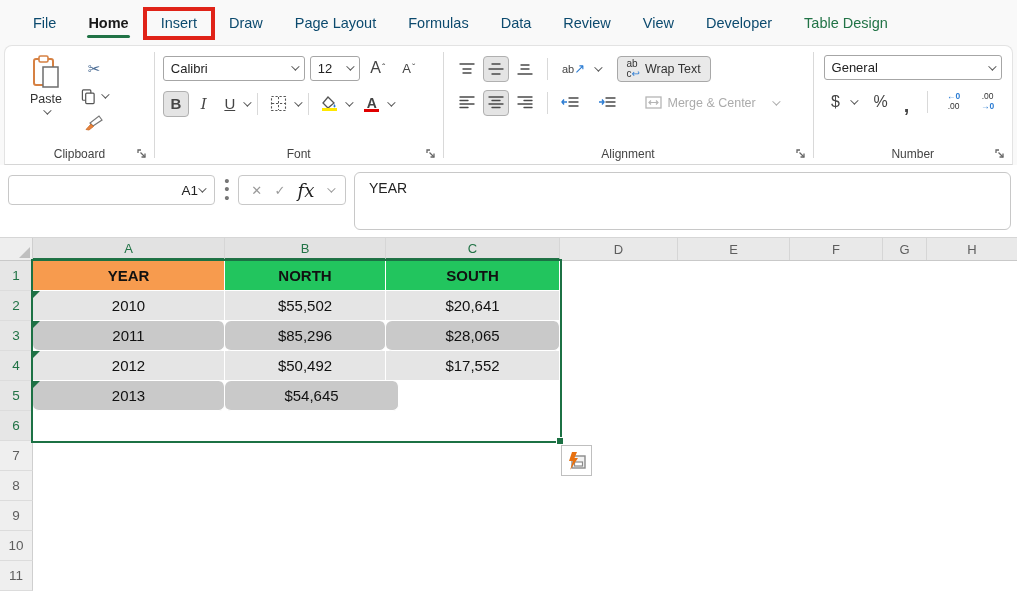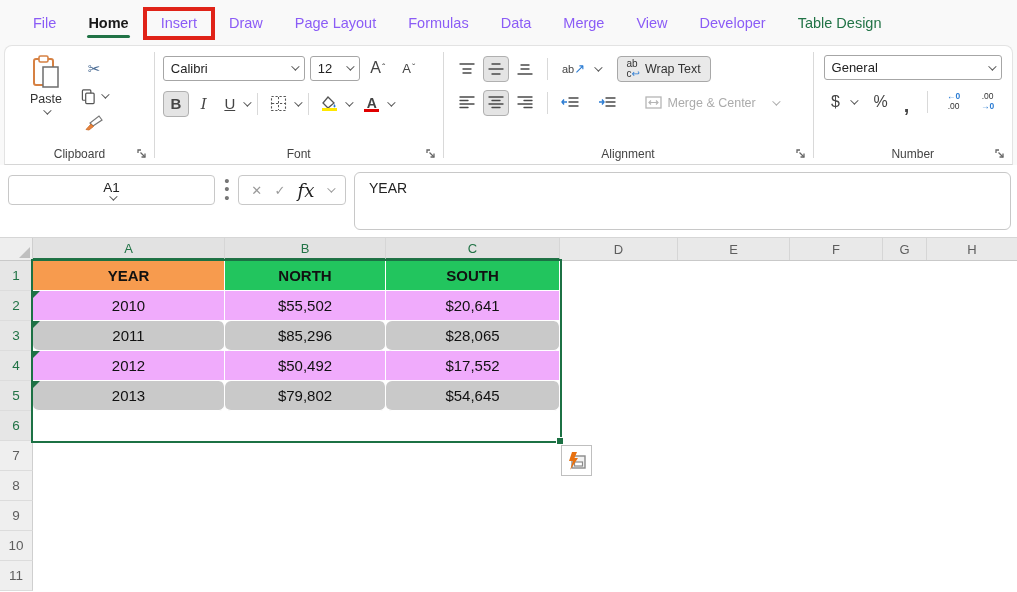--- a/index.html
+++ b/index.html
@@ -1,21 +1,21 @@
 <!DOCTYPE html>
 <html><head>
 <meta charset="utf-8">
 <style>
   * { margin:0; padding:0; box-sizing:border-box; }
   html,body { width:1017px; height:592px; overflow:hidden; background:#f9f9f9;
     font-family:"Liberation Sans", sans-serif; -webkit-font-smoothing:antialiased; }
 
   
   .tabbar { height:45px; display:flex; align-items:center; padding-left:20px; gap:6px; background:#f9f9f9; }
-  .tab { position:relative; padding:10px 13px; font-size:14.5px; color:#8b5cf6; cursor:pointer; white-space:nowrap; }
+  .tab { position:relative; padding:10px 13px; font-size:14.5px; color:#0c4a6e; cursor:pointer; white-space:nowrap; }
   .tab.active { font-weight:700; color:#1a1a1a; }
   .tab.active .tab-underline { position:absolute; left:12px; right:12px; bottom:3px; height:3px; background:#217346; border-radius:2px; }
   .tab.contextual { color:#217346; }
   .red-annotation { position:absolute; top:2px; bottom:1px; left:-5px; right:-5px; border:4px solid #e02318; pointer-events:none; }
 
   
   .ribbon { position:relative; height:120px; margin:0 4px; background:#ffffff; border:1px solid #e3e3e3; border-bottom:1px solid #d6d6d6;
     border-radius:8px 8px 0 0; display:flex; }
   .rgroup { position:relative; height:100%; padding-top:9px; }
   .rgroup-label { position:absolute; bottom:3px; left:0; right:0; text-align:center; font-size:12px; color:#444; }
@@ -64,21 +64,21 @@
   .nrow2 { display:flex; align-items:center; gap:4px; padding-left:12px; margin-top:8px; height:27px; }
   .cur { font-size:16px; }
   .pct { font-size:16px; }
   .comma-g { font-size:20px; font-weight:700; line-height:0.5; padding-top:6px; }
   .dec { font-size:8.5px; line-height:1.15; text-align:center; color:#333; }
   .dec .blue { font-weight:700; }
 
   
   .formula-row { position:relative; height:73px; background:#fff; border-bottom:1px solid #d6d6d6; }
   .name-box { position:absolute; left:8px; top:10px; width:207px; height:30px; border:1px solid #c8c8c8; border-radius:4px;
-    display:flex; align-items:center; justify-content:center; padding:14px 10px; font-size:13.5px; color:#222; background:#fff;flex-direction:column; }
+    display:flex; align-items:center; justify-content:flex-end; padding:0 10px; font-size:13.5px; color:#222; background:#fff; }
   .dots3 { position:absolute; left:223px; top:12px; color:#777; font-size:15px; letter-spacing:0; line-height:0.55; text-align:center; width:8px; }
   .fx-box { position:absolute; left:238px; top:10px; width:108px; height:30px; border:1px solid #c8c8c8; border-radius:4px;
     display:flex; align-items:center; justify-content:space-evenly; background:#fff; }
   .fx-cancel, .fx-check { color:#9a9a9a; font-size:13px; }
   .fx-label { font-family:"DejaVu Serif", serif; font-style:italic; font-size:18px; color:#222; }
   .fx-box .chev { border-color:#9a9a9a; }
   .formula-input { position:absolute; left:354px; top:7px; right:6px; height:58px; border:1px solid #c8c8c8; border-radius:6px;
     background:#fff; font-size:14px; color:#222; padding:7px 14px; }
 
   
@@ -95,41 +95,41 @@
   .rowhead.selrow { color:#217346; background:#e6e6e6; }
 
   .sheet-table { position:absolute; left:33px; top:23px; width:527px; }
   .trow { display:flex; height:30px; }
   .tcell { height:30px; display:flex; align-items:center; justify-content:center; font-size:15px; color:#111;
     border-right:1px solid #fff; border-bottom:1px solid #fff; position:relative; }
   .cw-a { width:192px; } .cw-b { width:161px; } .cw-c { width:174px; }
   .hdr { font-weight:700; }
   .bg-year { background:#f79b4e; }
   .bg-ns { background:#22c55e; }
-  .bg-tan { background:#f0abfc; }
+  .bg-tan { background:#e5e5e5; }
   .bg-gray { background:#c9c9c9;border-radius:6px; }
   .err-tri { position:absolute; left:0; top:0; width:0; height:0; border-top:7px solid #1e7145; border-right:7px solid transparent; }
 
   .selection-box { position:absolute; left:31px; top:21px; width:531px; height:184px; border:2px solid #1c7144; pointer-events:none; }
   .fill-handle { position:absolute; left:556px; top:199px; width:8px; height:8px; background:#1c7144; border:1px solid #fff; }
   .qa-btn { position:absolute; left:561px; top:207px; width:31px; height:31px; background:#fff; border:1px solid #bfbfbf;
     display:flex; align-items:center; justify-content:center; }
 </style>
 </head>
 <body>
 
 <div class="tabbar">
   <div class="tab">File</div>
   <div class="tab active"><span>Home</span><span class="tab-underline"></span></div>
   <div class="tab"><span>Insert</span><span class="red-annotation"></span></div>
   <div class="tab">Draw</div>
   <div class="tab">Page Layout</div>
   <div class="tab">Formulas</div>
   <div class="tab">Data</div>
-  <div class="tab">Merge</div>
+  <div class="tab">Review</div>
   <div class="tab">View</div>
   <div class="tab">Developer</div>
   <div class="tab contextual">Table Design</div>
 </div>
 
 <div class="ribbon">
 
   <div class="rgroup g-clipboard">
     <div class="paste-btn">
       <span>
@@ -441,21 +441,20 @@
           <span>2012</span>
         </div>
       <div class="tcell bg-tan cw-b">$50,492</div>
       <div class="tcell bg-tan cw-c">$17,552</div>
     </div>
     <div class="trow">
       <div class="tcell bg-gray cw-a">
           <span class="err-tri"></span>
           <span>2013</span>
         </div>
-      <div class="tcell bg-gray cw-b">$79,802</div>
       <div class="tcell bg-gray cw-c">$54,645</div>
     </div>
   </div>
 
   <div class="selection-box"></div>
   <div class="fill-handle"></div>
 
   <div class="qa-btn">
     <svg width="22" height="22" viewBox="0 0 22 22">
       <rect x="6" y="6" width="13" height="12" fill="#f2f2f2" stroke="#8a8a8a" stroke-width="1.4"></rect>

